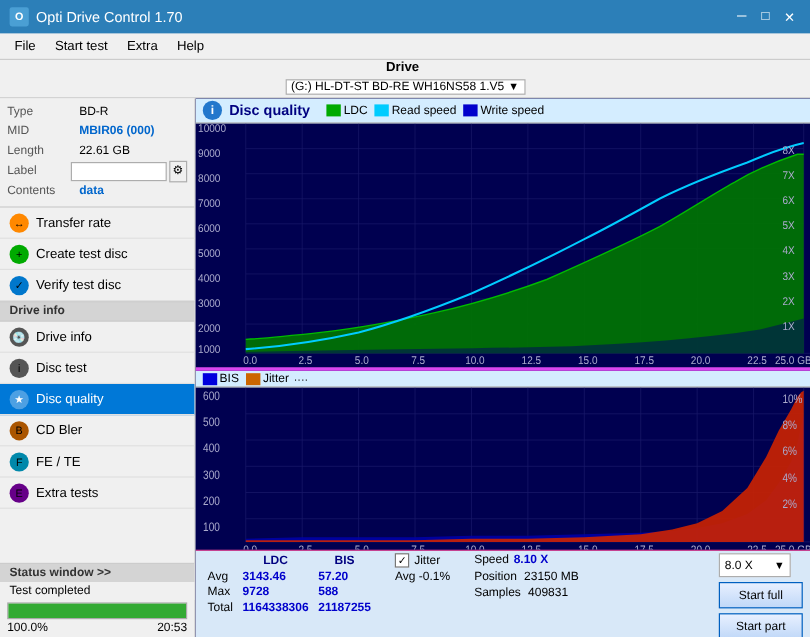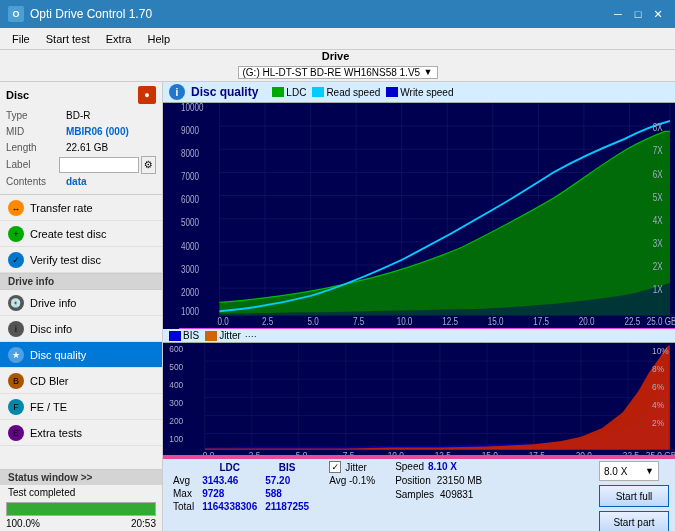--- a/index.html
+++ b/index.html
@@ -338,29 +338,28 @@
       flex: 1;
       display: flex;
       flex-direction: column;
       position: relative;
     }
 
     
     .chart-top {
       flex: 1;
       position: relative;
-      border-bottom: 1px solid #d946ef;
-      margin-left: 16px;
+      border-bottom: 3px solid #d946ef;
     }
 
     
     .chart-bottom {
-      height: 116px;
+      height: 136px;
       position: relative;
-      border-bottom: 4px solid #ec4899;
+      border-bottom: 1px solid #ec4899;
     }
 
     
     .stats-panel {
       background: #d8e8f8;
       padding: 2px 6px;
       display: flex;
       gap: 8px;
       align-items: flex-start;
       height: 72px;
@@ -516,26 +515,20 @@
   <div class="toolbar-icon-btn">
     <span style="font-size:12px;">💾</span>
   </div>
 </div>
 
 <div class="main-content">
 
   <div class="sidebar">
 
     <div class="disc-panel">
-      <div class="disc-panel-header">
-        <span class="disc-title">Disc</span>
-        <div style="width:18px;height:18px;background:#cc3300;border-radius:2px;display:flex;align-items:center;justify-content:center;">
-          <span style="color:white;font-size:9px;font-weight:bold;">●</span>
-        </div>
-      </div>
       <div class="disc-info-row">
         <span class="disc-info-label">Type</span>
         <span class="disc-info-value">BD-R</span>
       </div>
       <div class="disc-info-row">
         <span class="disc-info-label">MID</span>
         <span class="disc-info-value blue">MBIR06 (000)</span>
       </div>
       <div class="disc-info-row">
         <span class="disc-info-label">Length</span>
@@ -568,21 +561,21 @@
     </div>
 
     <div class="section-header">Drive info</div>
 
     <div class="nav-item">
       <div class="nav-icon" style="background:#555;">💿</div>
       <span>Drive info</span>
     </div>
     <div class="nav-item">
       <div class="nav-icon" style="background:#555;">ℹ</div>
-      <span>Disc info</span>
+      <span>Disc test</span>
     </div>
     <div class="nav-item active">
       <div class="nav-icon" style="background:rgba(255,255,255,0.3);">★</div>
       <span>Disc quality</span>
     </div>
     <div class="nav-item">
       <div class="nav-icon" style="background:#aa5500;">B</div>
       <span>CD Bler</span>
     </div>
     <div class="nav-item">

